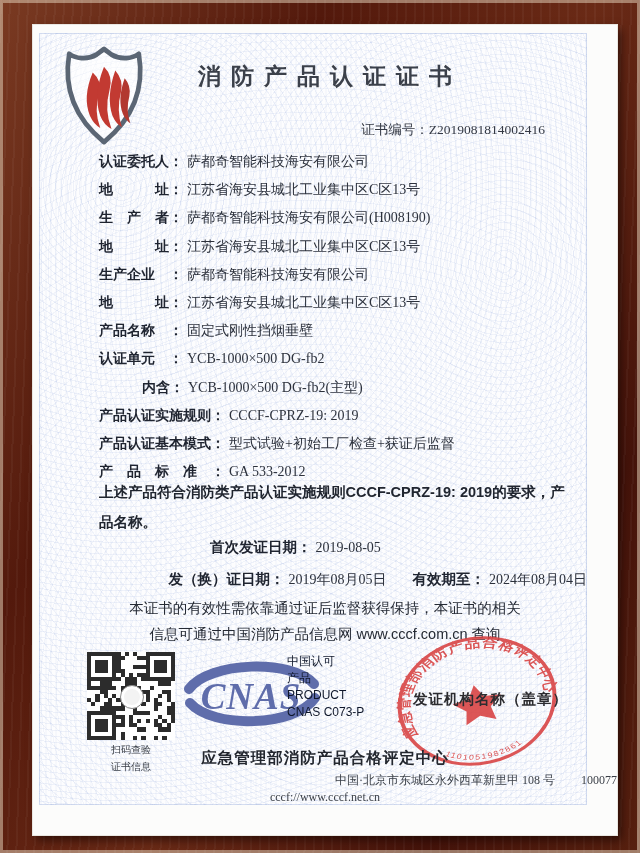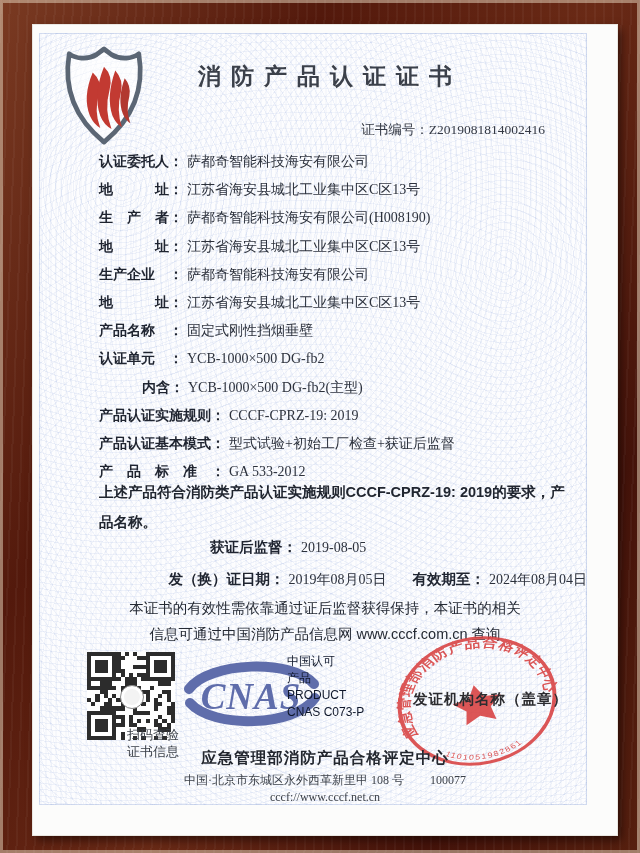--- a/index.html
+++ b/index.html
@@ -48,32 +48,32 @@
   .dlabel{font-weight:700;font-size:14.5px;color:#1f2430;}
   .dvalue{font-family:"Liberation Serif",serif;font-size:14px;color:#2c313c;margin-left:4px;}
   .gap{display:inline-block;width:26px;}
   .notice{position:absolute;left:96px;right:96px;top:570px;text-align:center;
     font-size:14.5px;color:#252a34;line-height:26px;}
   
   .qr{position:absolute;left:54px;top:627px;width:88px;height:88px;}
   .qr svg{width:100%;height:100%;}
   .qr-center{position:absolute;left:33px;top:33px;width:22px;height:22px;border-radius:50%;
     background:#f3f3f3;border:1px solid #8a8a8a;box-shadow:inset 0 0 0 3px #fff;}
-  .qr-caption{position:absolute;left:50px;top:701px;width:96px;text-align:right;
-    font-size:13px;color:#3a3f47;line-height:17px;}
+  .qr-caption{position:absolute;left:50px;top:716px;width:96px;text-align:center;
+    font-size:10px;color:#3a3f47;line-height:17px;}
   .cnas{position:absolute;left:148px;top:632px;width:140px;height:76px;}
   .accred{position:absolute;left:254px;top:628px;font-size:12px;color:#0f172a;line-height:17px;}
   .stamp{position:absolute;left:354px;top:598px;width:180px;height:156px;
     transform:rotate(-12deg);opacity:.88;}
   .stamp-overlay{position:absolute;left:380px;top:665px;z-index:5;
     font-family:Liberation Serif, serif;font-weight:700;font-size:14.5px;
     letter-spacing:1px;color:#2c2c30;}
   .orgname{position:absolute;left:0;right:0;top:723px;text-align:center;
     font-size:15.5px;font-weight:700;color:#23272f;letter-spacing:1px;}
-  .address{position:absolute;left:0;right:0;top:747px;text-align:center;
+  .address{position:absolute;left:0;right:0;top:747px;text-align:right;
     font-family:"Liberation Serif",serif;font-size:12px;color:#3a3f47;}
   .address .post{margin-left:26px;}
   .website{position:absolute;left:0;right:0;top:765px;text-align:center;
     font-family:"Liberation Serif",serif;font-size:12px;color:#3a3f47;}
 </style>
 </head>
 <body>
 
 <div class="photo">
   <div class="paper">
@@ -102,21 +102,21 @@
       <div class="frow"><span class="flabel">认证单元　：</span><span class="fvalue">YCB-1000×500 DG-fb2</span></div>
       <div class="frow indent"><span class="flabel">内含：</span><span class="fvalue">YCB-1000×500 DG-fb2(主型)</span></div>
       <div class="frow"><span class="flabel">产品认证实施规则：</span><span class="fvalue">CCCF-CPRZ-19: 2019</span></div>
       <div class="frow"><span class="flabel">产品认证基本模式：</span><span class="fvalue">型式试验+初始工厂检查+获证后监督</span></div>
       <div class="frow"><span class="flabel">产　品　标　准　：</span><span class="fvalue">GA 533-2012</span></div>
     </div>
 
     <div class="statement">上述产品符合消防类产品认证实施规则CCCF-CPRZ-19: 2019的要求，产品名称。</div>
 
     <div class="drow first">
-      <span class="dlabel">获证后监督：</span><span class="dvalue">2019-08-05</span>
+      <span class="dlabel">首次发证日期：</span><span class="dvalue">2019-08-05</span>
     </div>
     <div class="drow issue">
       <span class="dlabel">发（换）证日期：</span><span class="dvalue">2019年08月05日</span><span class="gap"></span><span class="dlabel">有效期至：</span><span class="dvalue">2024年08月04日</span>
     </div>
 
     <div class="notice">本证书的有效性需依靠通过证后监督获得保持，本证书的相关信息可通过中国消防产品信息网 www.cccf.com.cn 查询</div>
 
     <div class="qr">
       <svg viewBox="0 0 21 21" shape-rendering="crispEdges">
         <rect x="0" y="0" width="21" height="21" fill="#ffffff"></rect>

